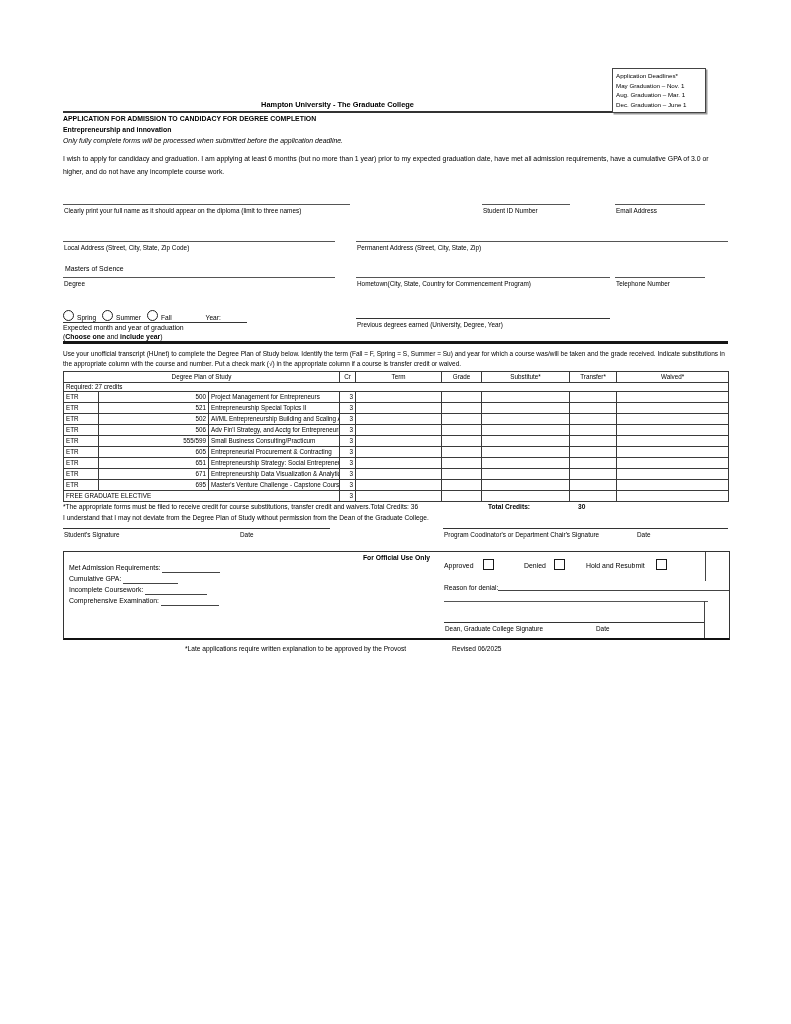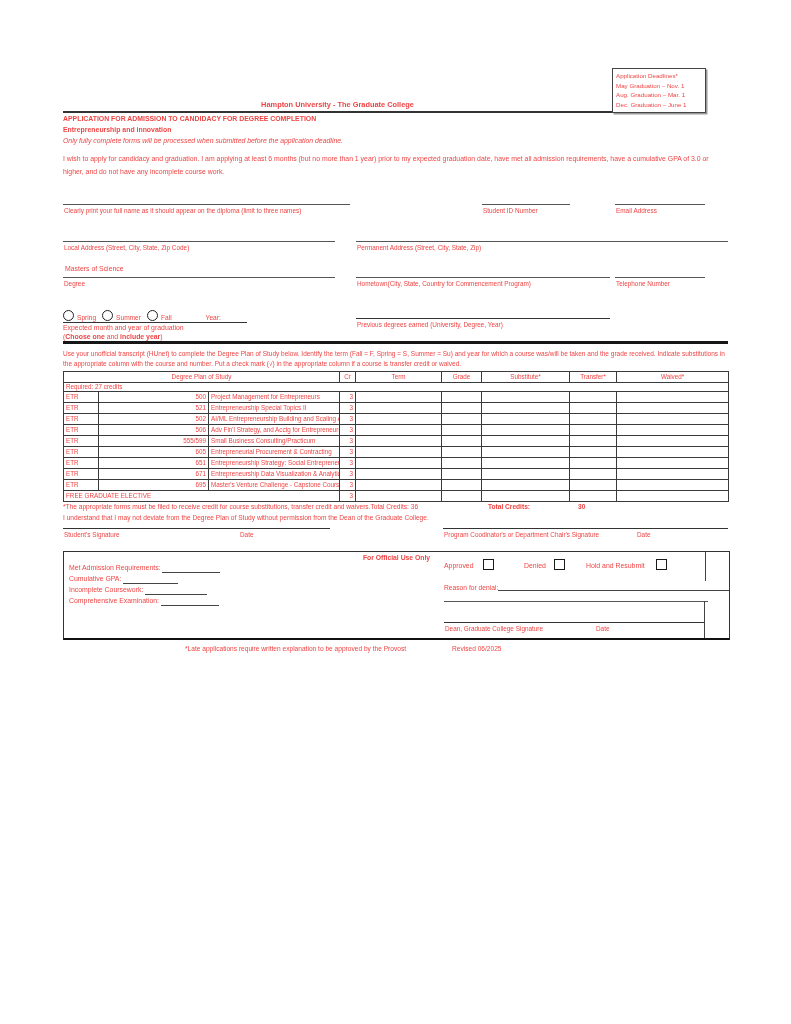--- a/index.html
+++ b/index.html
@@ -1,17 +1,17 @@
 <!DOCTYPE html>
 <html><head>
 <meta charset="utf-8">
 <style>
   html,body{margin:0;padding:0;background:#e8e8e8;}
   .page{position:relative;width:791px;height:1024px;background:#fff;margin:0 auto;
-        font-family:"Liberation Sans",sans-serif;color:#ef4444;overflow:hidden;}
+        font-family:"Liberation Sans",sans-serif;color:#000000;overflow:hidden;}
   .abs{position:absolute;}
   .b{font-weight:bold;}
   .i{font-style:italic;}
   .fs6{font-size:6.4px;line-height:1.35;}
   .fs7{font-size:6.9px;line-height:1.4;}
   .fs75{font-size:7.4px;line-height:1.35;}
   .rule{position:absolute;border-top:1px solid #555;height:0;}
   .thick{position:absolute;background:#161616;}
   .vline{position:absolute;background:#444;width:1px;}
   

